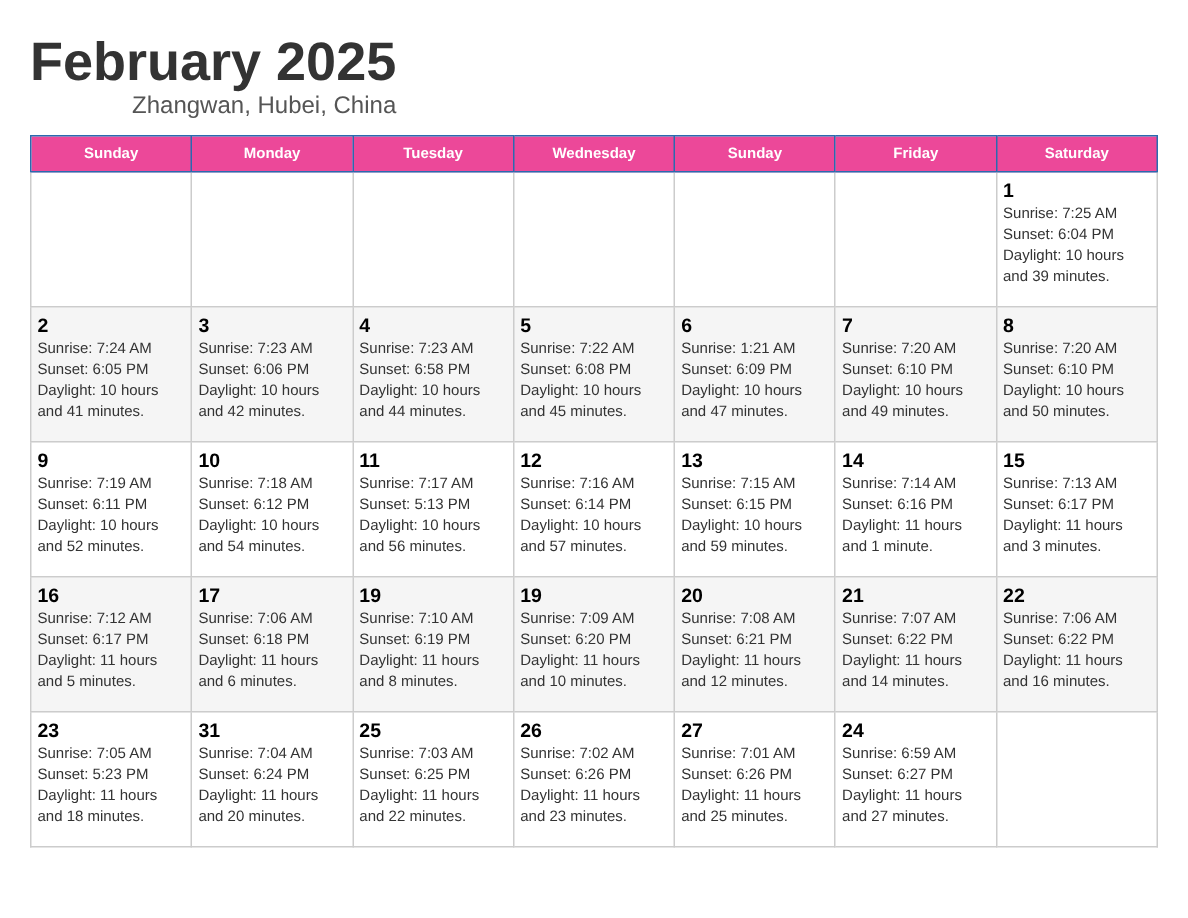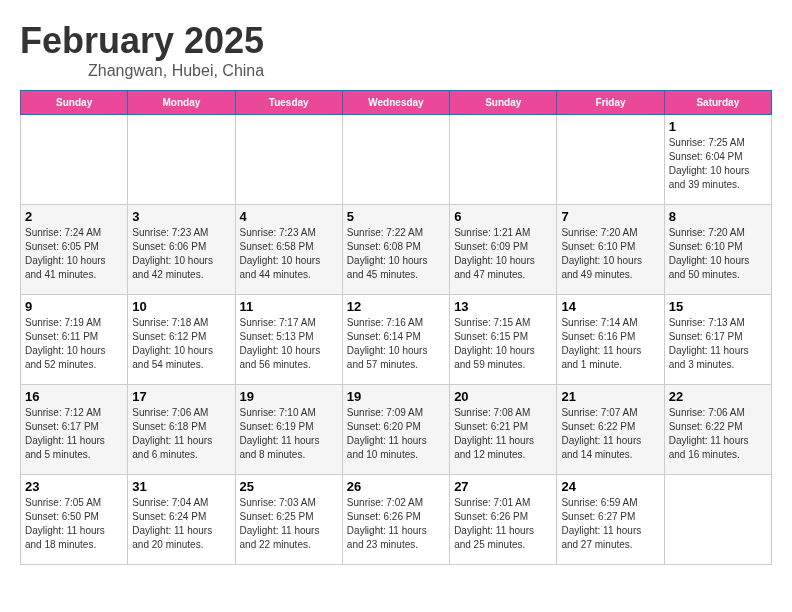--- a/index.html
+++ b/index.html
@@ -278,21 +278,21 @@
           <div class="day-info">Sunrise: 7:06 AM
 Sunset: 6:22 PM
 Daylight: 11 hours
 and 16 minutes.</div>
         </td>
       </tr>
       <tr>
         <td>
           <span class="day-number">23</span>
           <div class="day-info">Sunrise: 7:05 AM
-Sunset: 6:50 PM
+Sunset: 5:23 PM
 Daylight: 11 hours
 and 18 minutes.</div>
         </td>
         <td>
           <span class="day-number">31</span>
           <div class="day-info">Sunrise: 7:04 AM
 Sunset: 6:24 PM
 Daylight: 11 hours
 and 20 minutes.</div>
         </td>

